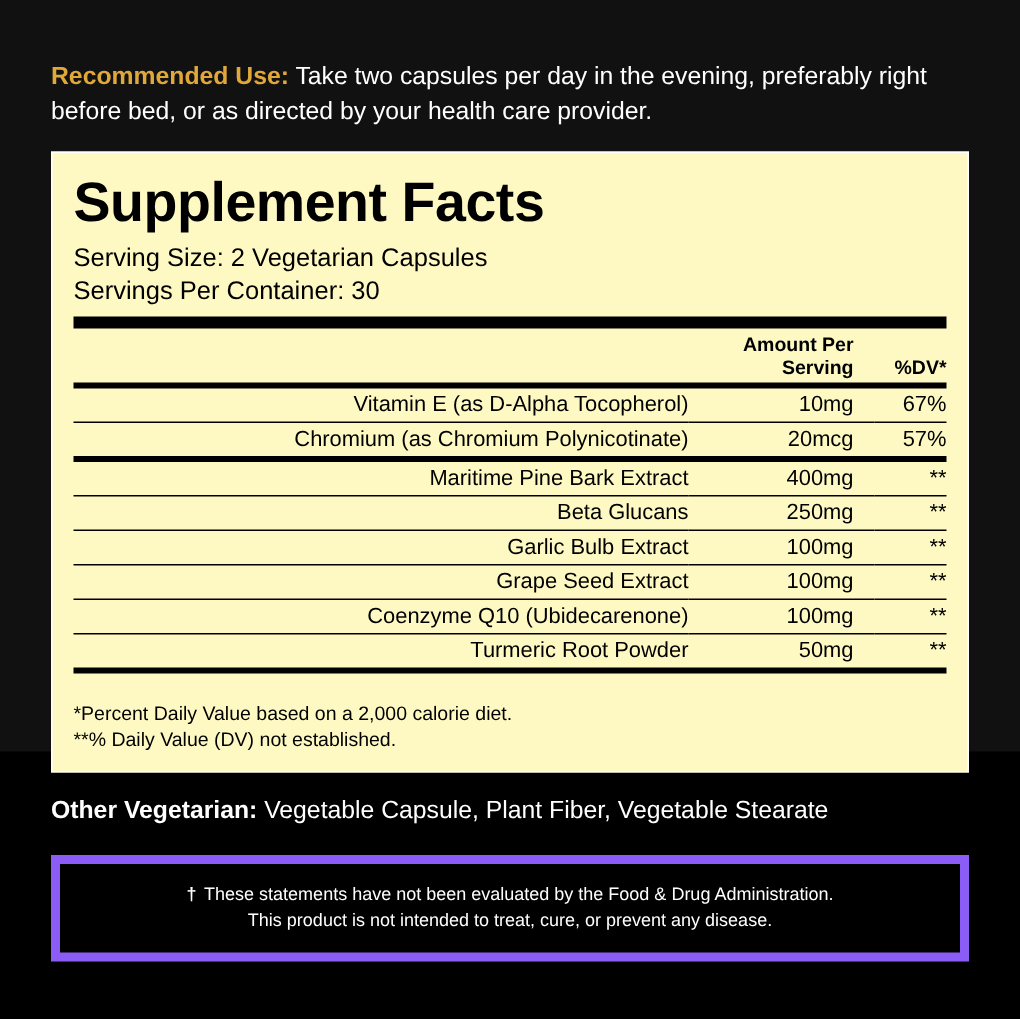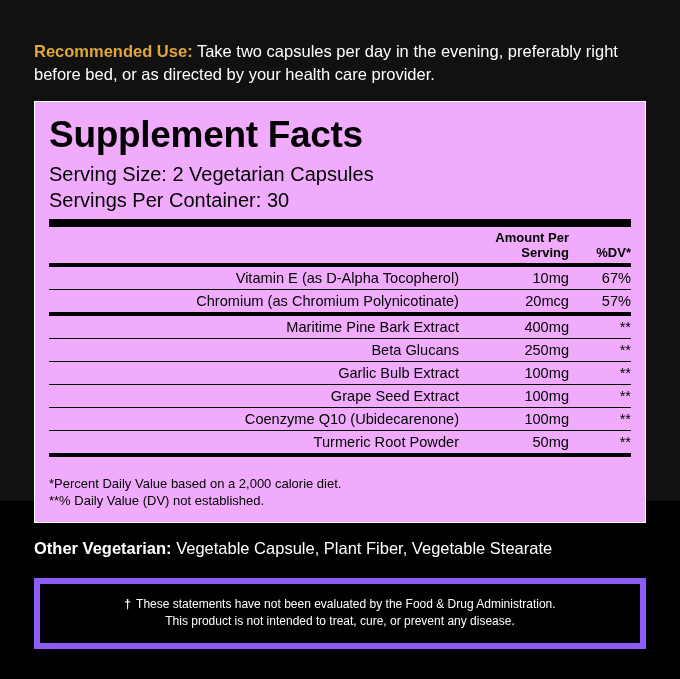--- a/index.html
+++ b/index.html
@@ -31,36 +31,36 @@
     margin: 10px 0 14px 6px;
     max-width: 620px;
   }
   .rec-use .label {
     color: #e0a83a;
     font-weight: bold;
   }
 
   
   .sf-panel {
-    background: #f0abfc;
+    background: #fef9c3;
     color: #000000;
     border: 1px solid #ffffff;
     padding: 10px 14px 12px 14px;
     box-sizing: border-box;
     margin: 0 6px;
   }
   .sf-title {
     font-size: 37px;
     font-weight: bold;
     letter-spacing: -0.3px;
     line-height: 1.05;
     margin: 4px 0 6px 0;
   }
   .sf-serving {
-    font-size: 20px;
+    font-size: 17px;
     line-height: 1.3;
   }
   .rule-thick {
     height: 8px;
     background: #000000;
     margin: 6px 0 0 0;
   }
   .rule-med {
     height: 4px;
     background: #000000;

